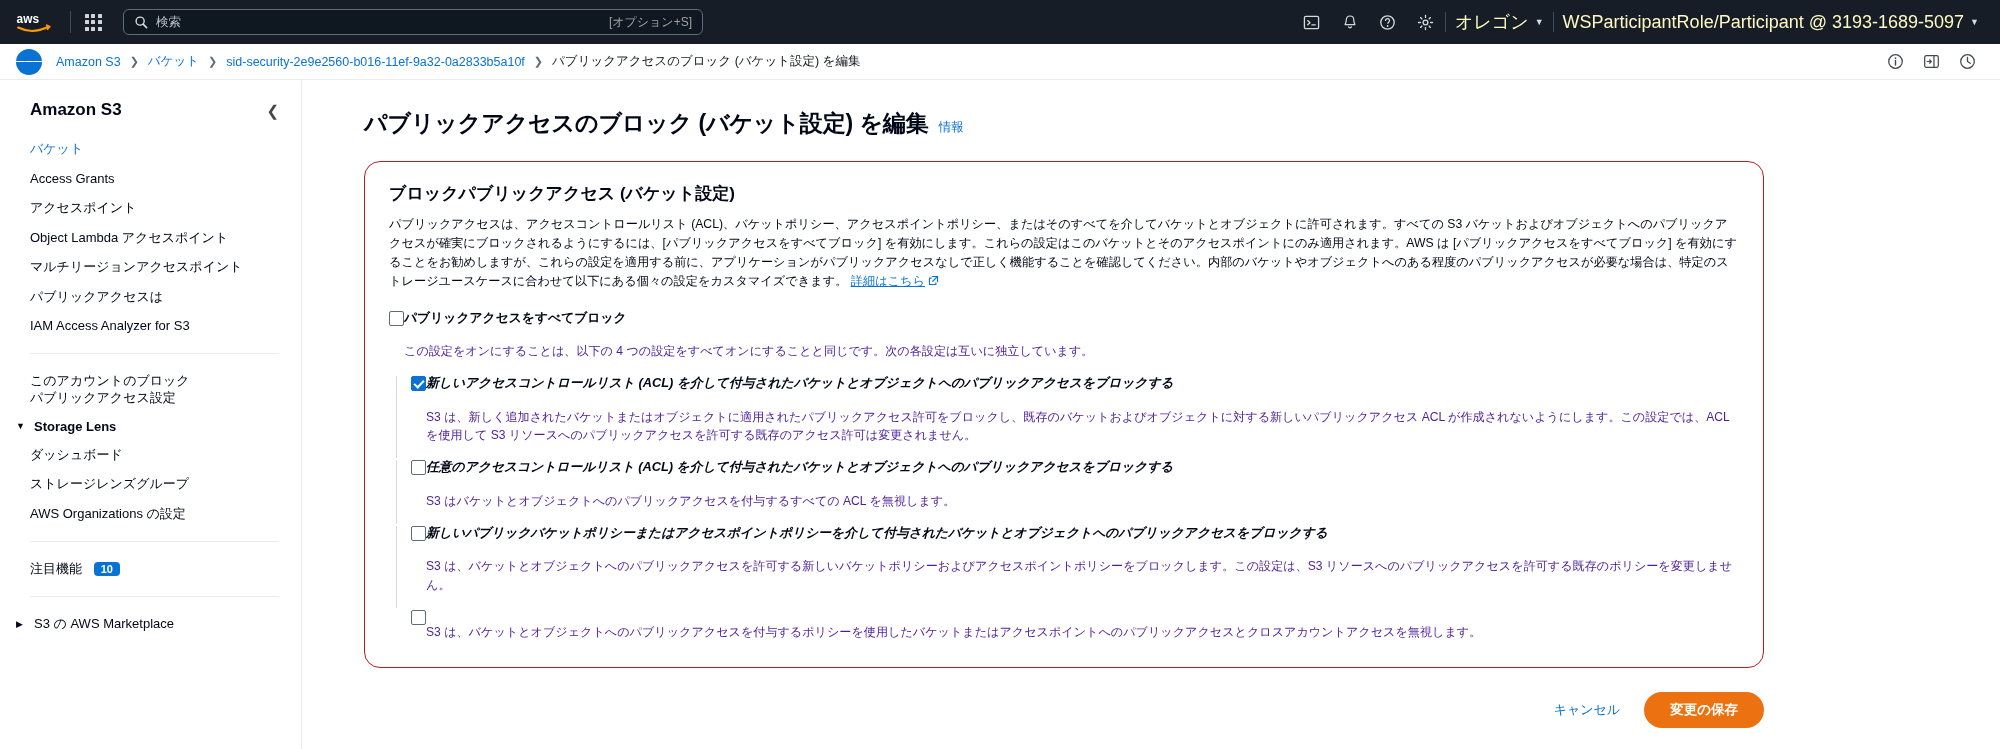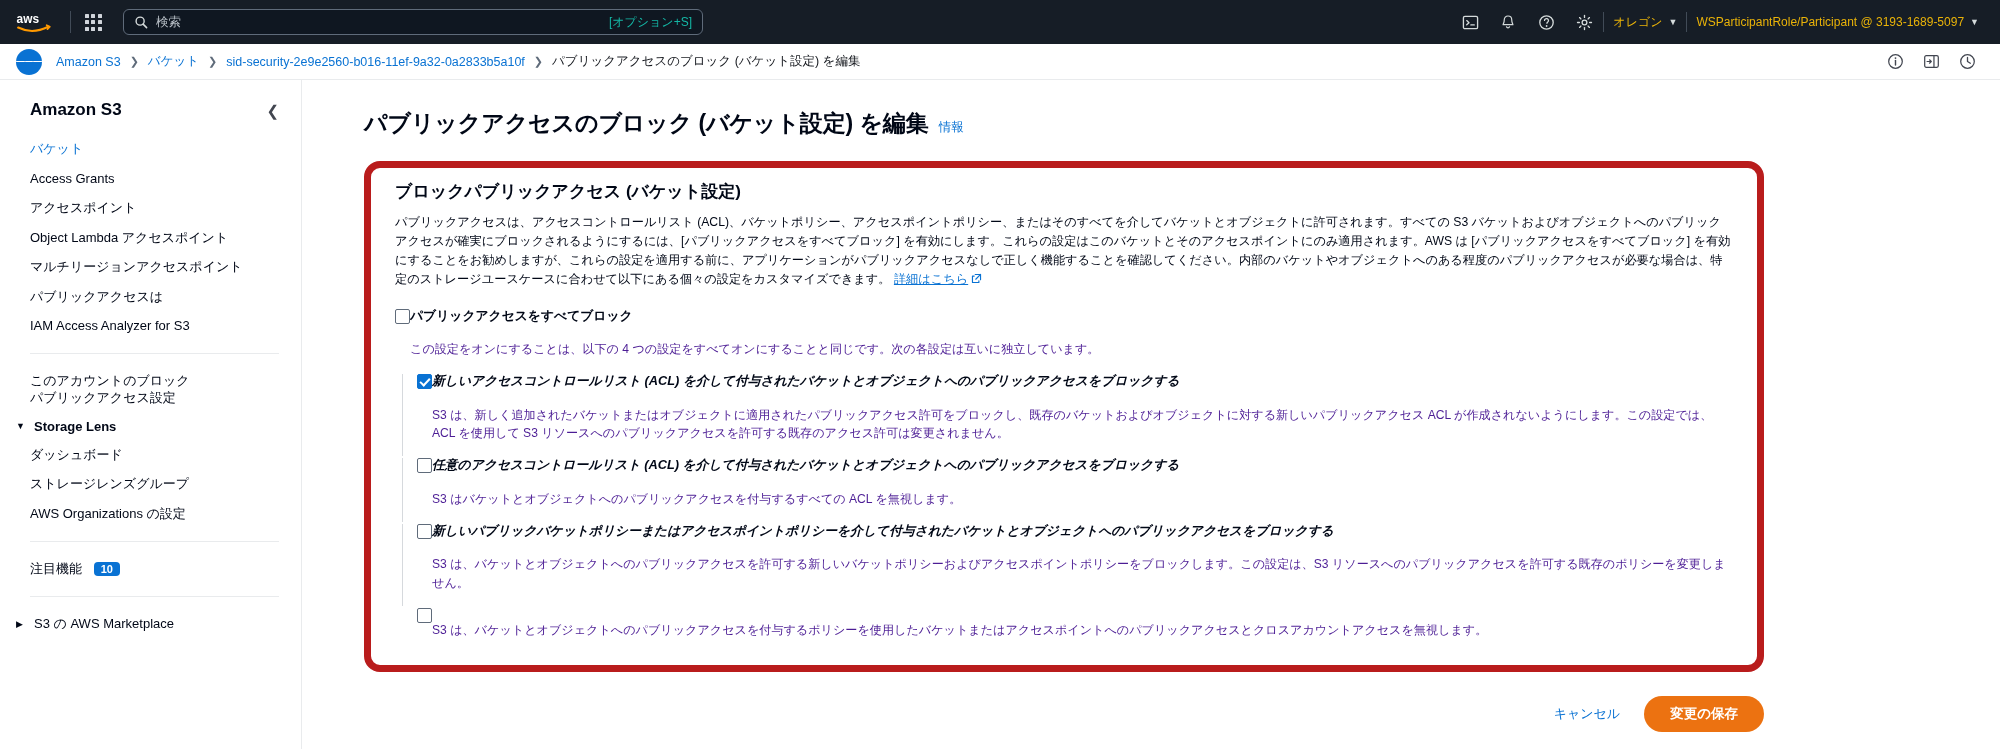--- a/index.html
+++ b/index.html
@@ -25,30 +25,30 @@
     flex: 0 0 auto; width: 580px; height: 26px; margin-left: 16px;
     background: #0f1721; border: 1px solid #5f6b7a; border-radius: 6px;
     display: flex; align-items: center; padding: 0 10px; position: relative;
   }
   .searchwrap .mag { width:14px; height:14px; margin-right:8px; flex:0 0 auto; }
   .searchwrap input {
     flex:1; background:transparent; border:none; outline:none;
     color:#d5dbdb; font-size:12.5px; font-family:inherit;
   }
   .searchwrap input::placeholder { color:#b9c0c7; }
-  .search-kbd { color:#14b8a6; font-size:12px; white-space:nowrap; }
+  .search-kbd { color:#a3a3a3; font-size:12px; white-space:nowrap; }
 
   .topnav-right { margin-left:auto; display:flex; align-items:center; height:36px; }
   .tn-btn {
     height:36px; min-width:38px; padding:0 9px; display:flex; align-items:center; justify-content:center;
     color:#d5dbdb; font-size:12.5px; cursor:pointer;
   }
   .tn-btn svg { display:block; }
   .tn-sep { width:1px; height:20px; background:#414b57; }
-  .tn-text { color:#eab308; font-size:12px; white-space:nowrap; }
+  .tn-text { color:#fef9c3; font-size:18px; white-space:nowrap; }
   .caret-d { display:inline-block; margin-left:6px; font-size:9px; color:#d5dbdb; }
 
   
   .crumbbar {
     height: 36px; background:#ffffff; border-bottom:1px solid #e9ebed;
     display:flex; align-items:center; padding:0 16px; position:relative;
   }
   .hamburger {
     width:26px;height:26px;border-radius:50%;background:#0972d3;
     display:flex;align-items:center;justify-content:center;cursor:pointer;flex:0 0 auto;
@@ -94,22 +94,22 @@
   .sb-feature { padding: 6px 22px 6px 30px; font-size:13px; color:#000716; cursor:pointer; }
 
   
   .main { flex:1; overflow:hidden; padding: 28px 0 0 0; background:#fff; }
   .main-inner { max-width: 1400px; margin-left: 62px; margin-right:48px; }
   .page-title-row { display:flex; align-items:baseline; gap:10px; margin-bottom: 22px; }
   .page-title { font-size:23px; font-weight:700; color:#000716; letter-spacing:-0.1px; }
   .info-link { font-size:12.5px; color:#0972d3; text-decoration:none; cursor:pointer; }
 
   .panel {
-    border:7px solid #b91c1c; border-radius:16px; background:#fff;
-    padding: 12px 24px 26px 24px;
+    border:1px solid #b91c1c; border-radius:16px; background:#fff;
+    padding: 20px 24px 26px 24px;
   }
   .panel-title { font-size:17px; font-weight:700; color:#000716; margin-bottom:10px; }
   .panel-desc {
     font-size:12.2px; line-height:1.55; color:#000716; margin-bottom:18px;
   }
   .ext-link { color:#0972d3; text-decoration:underline; cursor:pointer; white-space:nowrap;}
   .ext-ico { display:inline-block; vertical-align:-1px; margin-left:3px; }
 
   .opt { display:flex; align-items:flex-start; position:relative; }
   .opt + .opt { margin-top: 14px; }

